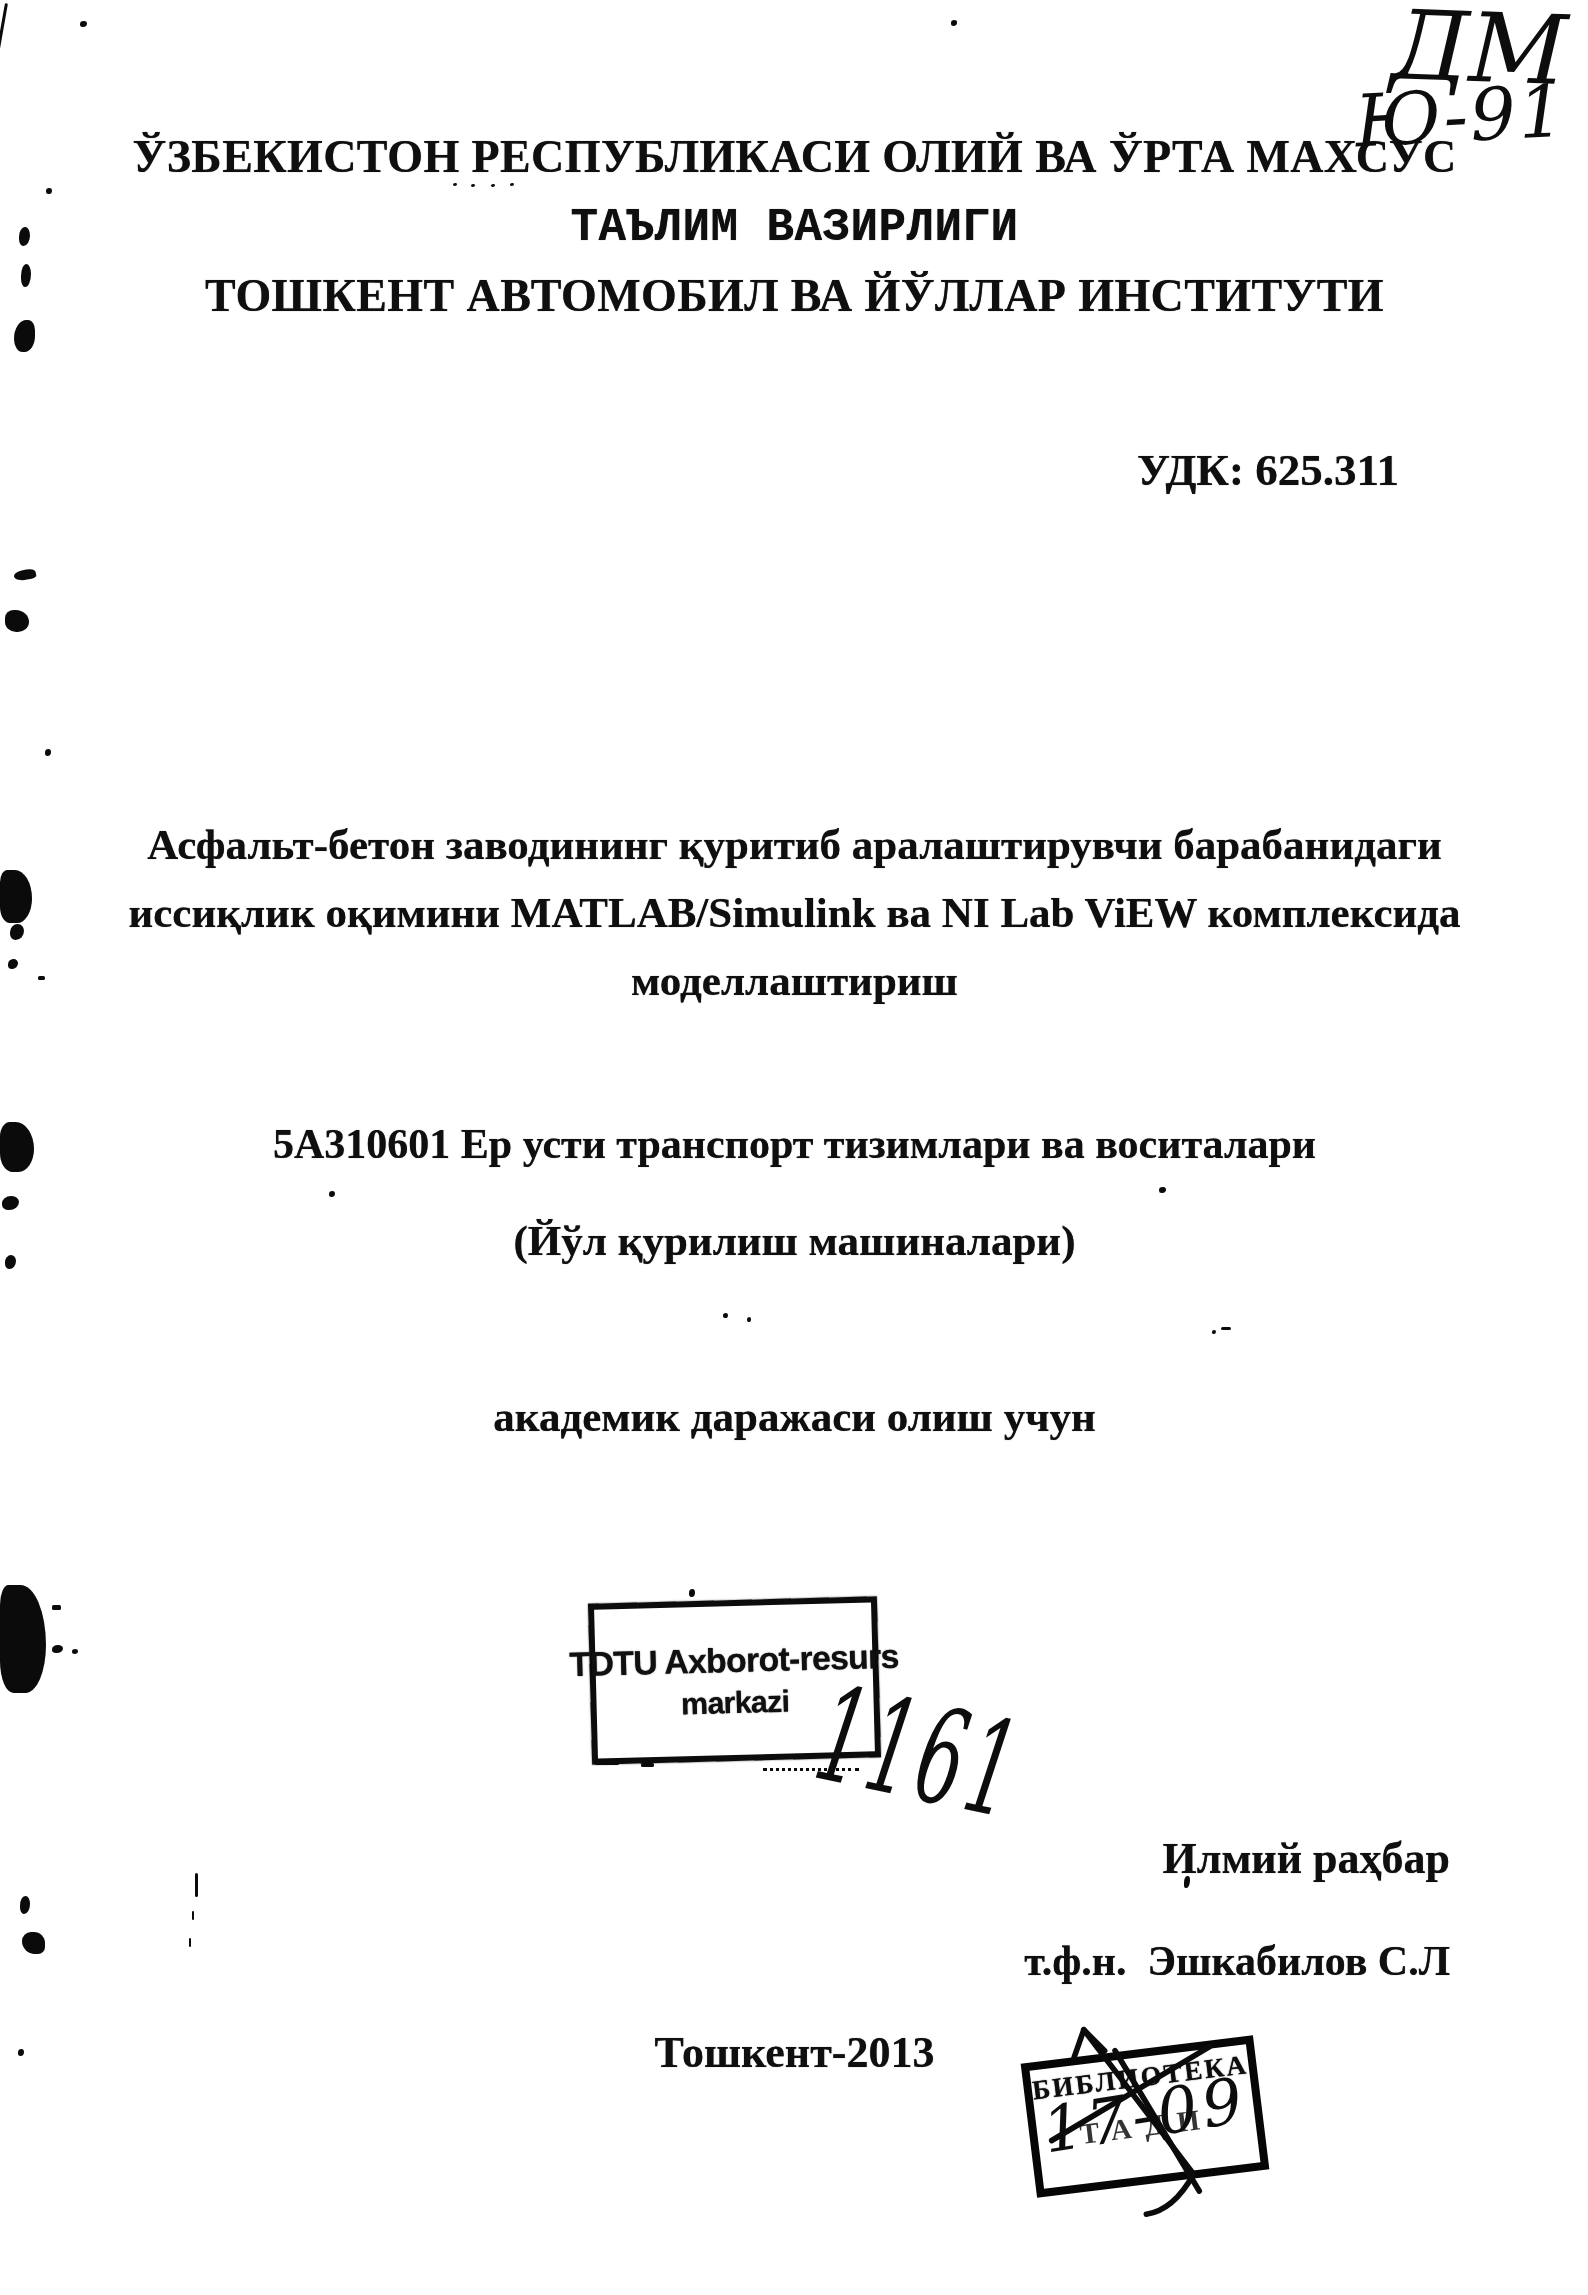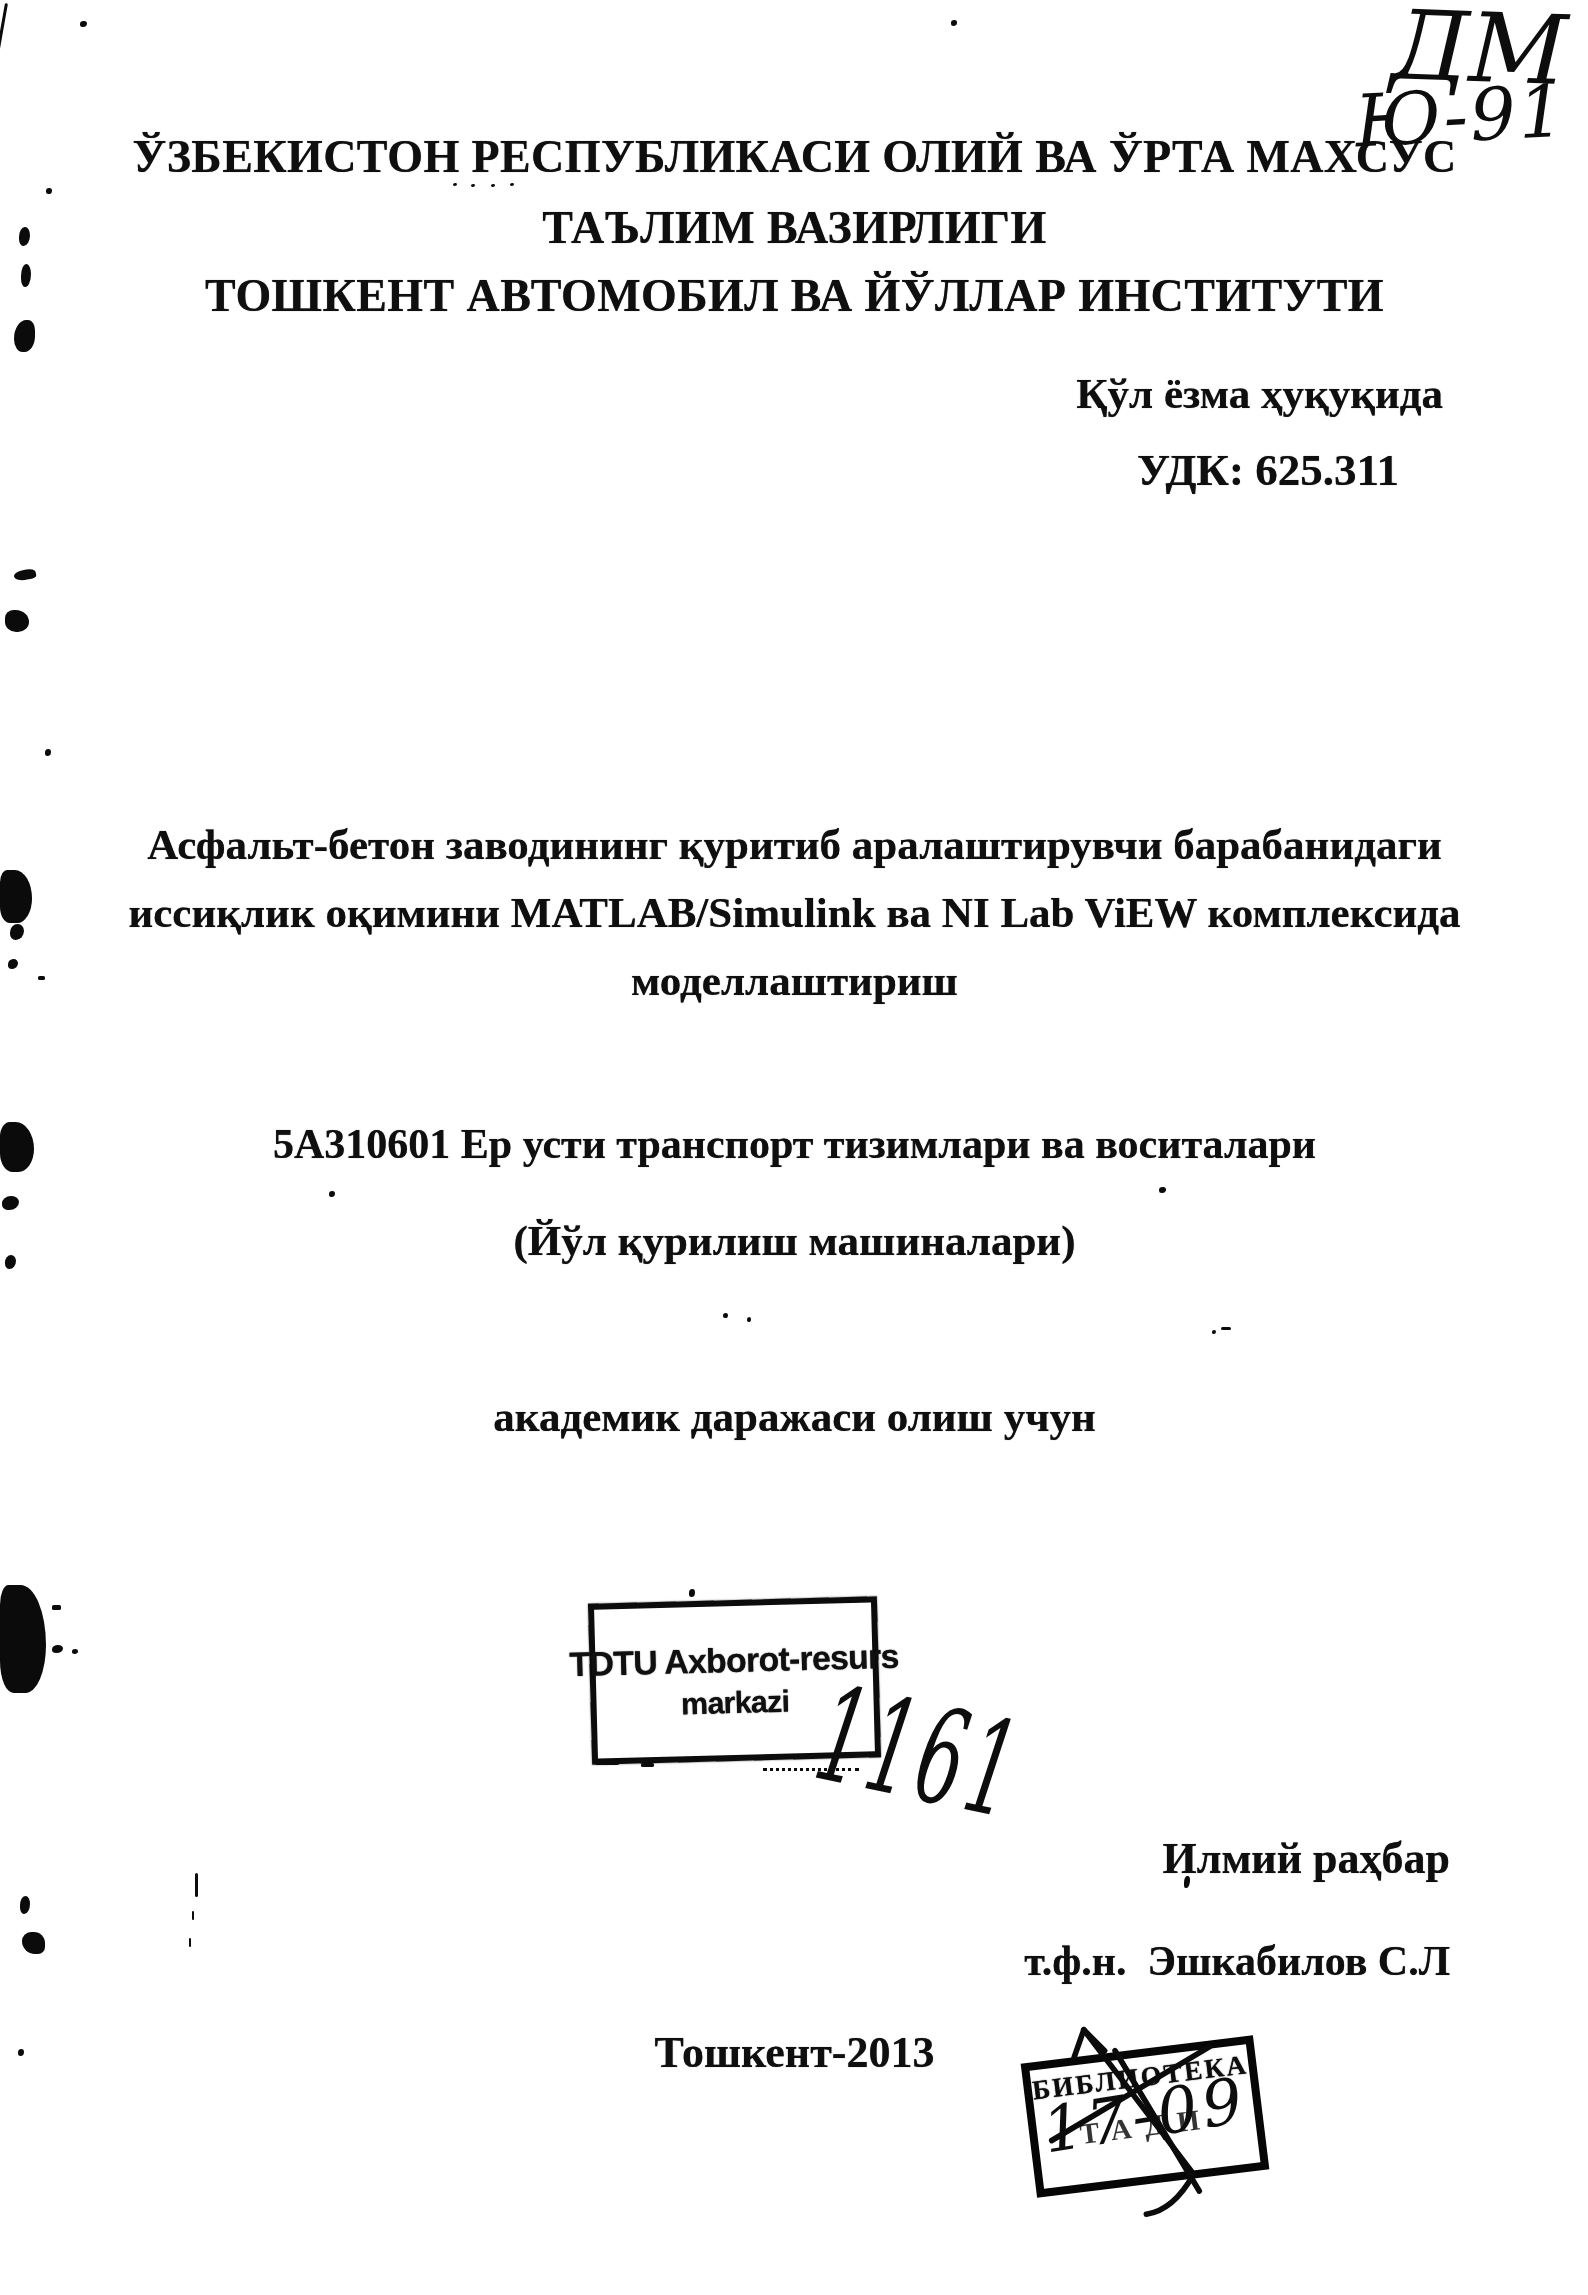--- a/index.html
+++ b/index.html
@@ -90,27 +90,26 @@
     white-space:pre;
   }
   .svgover { position:absolute; }
 </style>
 </head>
 <body>
 
 <div class="page">
 
   <div class="t c" style="top:132px; font-size:46px; letter-spacing:0.4px;">ЎЗБЕКИСТОН РЕСПУБЛИКАСИ ОЛИЙ ВА ЎРТА МАХСУС</div>
-  <div class="t c" style="top:203px; font-size:46px; letter-spacing:0.4px;">ТАЪЛИМ ВАЗИРЛИГИ</div>
+  <div class="t c" style="top:203px; font-size:46px; letter-spacing:0.4px;font-family:Liberation Mono, monospace;">ТАЪЛИМ ВАЗИРЛИГИ</div>
   <div class="t c" style="top:271px; font-size:46px; letter-spacing:0.4px;">ТОШКЕНТ АВТОМОБИЛ ВА ЙЎЛЛАР ИНСТИТУТИ</div>
 
   <div class="hand" style="left:1391px; top:0px; font-size:96px; transform:rotate(2deg);">ДМ</div>
   <div class="hand" style="left:1355px; top:80px; font-size:72px; letter-spacing:2.4px; transform:rotate(-3deg);">Ю-91</div>
 
-  <div class="t r" style="top:370px; right:146px; font-size:43px;">Қўл ёзма ҳуқуқида</div>
   <div class="t r" style="top:446px; right:190px; font-size:45px;">УДК: 625.311</div>
 
 
   <div class="t c" style="top:889px; font-size:43px;">иссиқлик оқимини MATLAB/Simulink ва NI Lab ViEW комплексида</div>
   <div class="t c" style="top:821px; font-size:43px;">Асфальт-бетон заводининг қуритиб аралаштирувчи барабанидаги</div>
   <div class="t c" style="top:957px; font-size:43px;">моделлаштириш</div>
 
   <div class="t c" style="top:1121px; font-size:42px;">5А310601 Ер усти транспорт тизимлари ва воситалари</div>
   <div class="t c" style="top:1217px; font-size:43px;">(Йўл қурилиш машиналари)</div>
 

